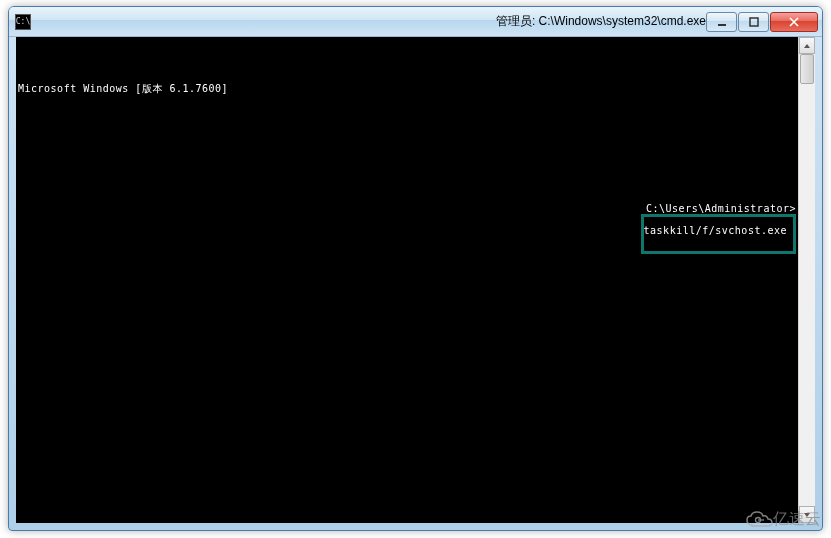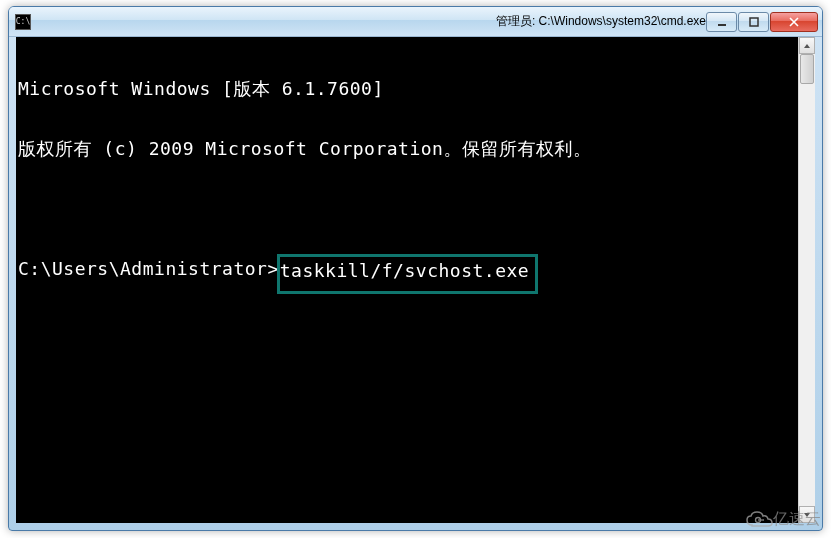--- a/index.html
+++ b/index.html
@@ -86,33 +86,34 @@
       right: 7px;
       bottom: 7px;
       background: #f0f0f0;
       display: flex;
     }
     .terminal {
       flex: 1;
       background: #000000;
       color: #ffffff;
       font-family: 'Consolas', 'NSimSun', 'SimSun', monospace;
-      font-size: 18px;
+      font-size: 10px;
       line-height: 20px;
       padding: 2px 2px;
       white-space: pre;
       letter-spacing: 0.5px;
       position: relative;
     }
     .terminal-line {
       display: block;
     }
     .prompt-line {
       display: flex;
-      align-items: flex-start;
+      align-items: flex-end;
+      flex-direction: column;
     }
     .highlight-box {
       border: 3px solid #0f766e;
       padding: 4px 6px 10px 0;
       margin-top: -5px;
       margin-left: -2px;
       display: inline-block;
     }
     .scrollbar-v {
       width: 17px;
@@ -192,21 +193,20 @@
       <div class="win-btn close">
         <svg viewBox="0 0 10 10">
             <path d="M1 1 L9 9 M9 1 L1 9" stroke="#fff" stroke-width="1.6"></path>
           </svg>
       </div>
     </div>
   </div>
   <div class="client-area">
     <div class="terminal">
       <span class="terminal-line">Microsoft Windows [版本 6.1.7600]</span>
-      <span class="terminal-line">版权所有 (c) 2009 Microsoft Corporation。保留所有权利。</span>
       <span class="terminal-line"> </span>
       <span class="prompt-line">
         <span>C:\Users\Administrator&gt;</span><span class="highlight-box"><span>taskkill/f/svchost.exe</span></span>
       </span>
     </div>
     <div class="scrollbar-v">
       <div class="scroll-btn">
         <svg viewBox="0 0 8 8">
             <path d="M4 2 L7 6 L1 6 Z" fill="#555"></path>
           </svg>

